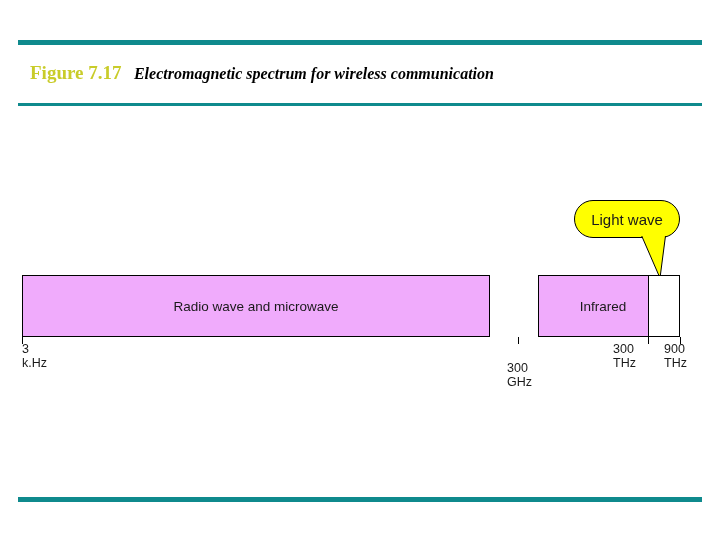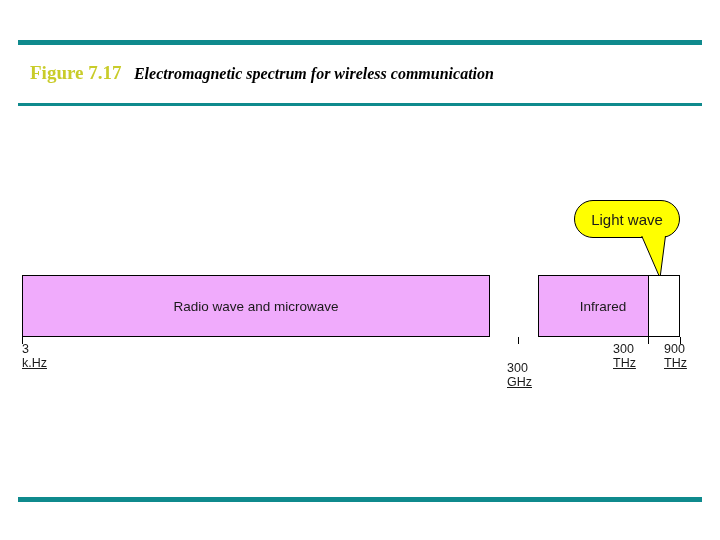--- a/index.html
+++ b/index.html
@@ -127,21 +127,21 @@
   }
 
   
   .axis-label {
     position: absolute;
     font-size: 12.5px;
     color: #1a1a1a;
     line-height: 14px;
     white-space: nowrap;
   }
-  .axis-label .l2 { display: block; text-decoration: underline; }
+  .axis-label .l2 { display: block; }
 
   
   .callout {
     position: absolute;
     left: 574px;
     top: 80px;
     width: 106px;
     height: 38px;
     background: #ffff00;
     border: 1px solid #000000;

